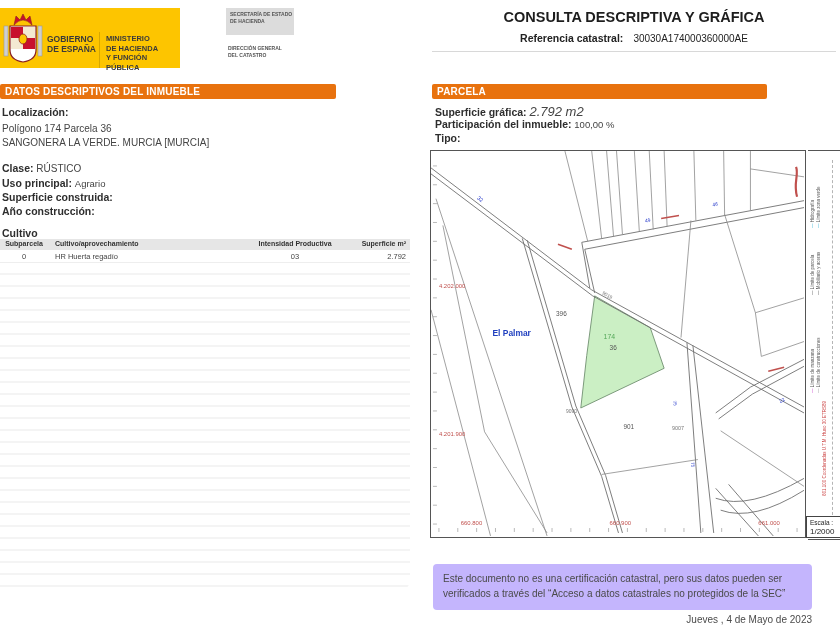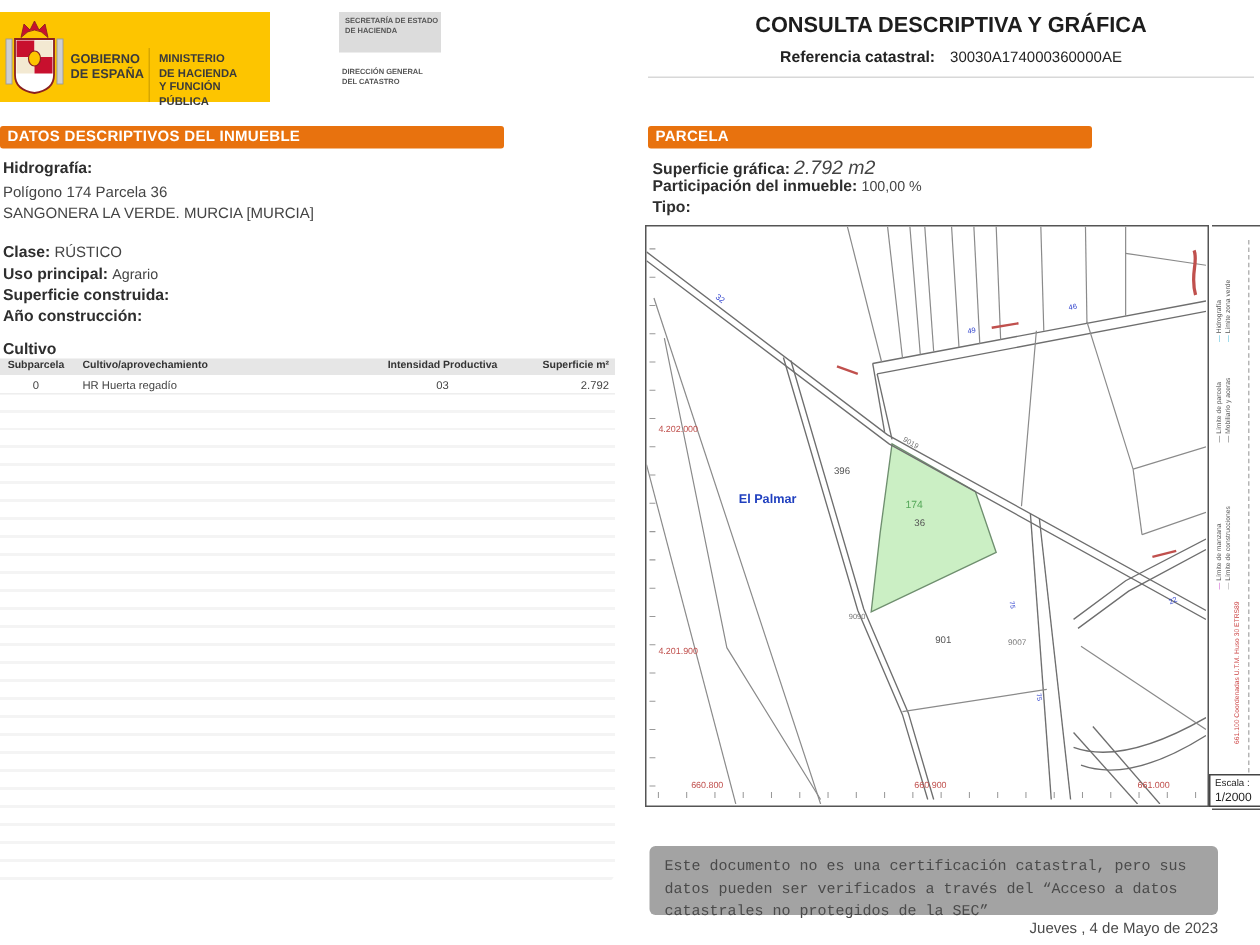--- a/index.html
+++ b/index.html
@@ -17,21 +17,21 @@
   .dir-txt{left:228px;top:45px;font-size:5px;color:#555;line-height:6.5px;font-weight:bold;}
   .title-wrap{left:432px;top:8px;width:404px;text-align:center;border-bottom:1px solid #d8d8d8;padding-bottom:7px;}
   .title-line{font-size:14.5px;font-weight:bold;color:#1d1d1d;line-height:19px;}
   .ref-row{margin-top:5px;font-size:10px;color:#222;}
   .ref-row b{font-size:10.5px;margin-right:10px;}
 
   
   .sec-bar{height:15px;background:#E8720E;border-radius:2px;color:#fff;font-size:10px;font-weight:bold;
            line-height:15px;padding-left:5px;letter-spacing:.2px;box-sizing:border-box;}
   .bar-left{left:0;top:84px;width:336px;}
-  .bar-right{left:432px;top:84px;width:296px;}
+  .bar-right{left:432px;top:84px;width:335px;}
 
   
   .fld{font-size:10px;color:#444;}
   .fld b{color:#2e2e2e;font-size:10.5px;}
   .lbl-b{font-size:10.5px;font-weight:bold;color:#2e2e2e;}
   .tbl-head{left:0;top:239px;width:410px;height:11px;background:#E6E6E6;font-size:7px;font-weight:bold;color:#333;}
   .tbl-row{left:0;top:251px;width:410px;height:11px;font-size:7.5px;color:#444;border-bottom:1px solid #eee;}
   .cell{position:absolute;top:1px;}
   .c1{left:0;width:48px;text-align:center;}
   .c2{left:55px;}
@@ -50,22 +50,22 @@
   .lg-mag::before{color:#C944C9;}
   .lg-gray::before{color:#999;}
   .utm-note{color:#CC4444;font-size:4.5px;}
   .utm-note::before{content:"";}
   .fine-print-strip{left:832px;top:160px;width:1px;height:360px;border-left:1px dashed #b5b5b5;}
   .escala-box{left:806px;top:516px;width:40px;height:22px;background:#fff;border:1px solid #444;z-index:5;
               font-size:6.5px;color:#222;padding:1px 0 0 3px;box-sizing:border-box;line-height:9px;}
   .escala-box .sv{font-size:8px;}
 
   
-  .disclaimer{left:433px;top:564px;width:379px;height:46px;background:#a3a3a3;border-radius:4px;box-sizing:border-box;
-              padding:7px 10px;font-size:10px;color:#4a4a4a;line-height:15px;font-family:Liberation Mono, monospace;}
+  .disclaimer{left:433px;top:564px;width:379px;height:46px;background:#c4b5fd;border-radius:4px;box-sizing:border-box;
+              padding:7px 10px;font-size:10px;color:#4a4a4a;line-height:15px;}
   .datestamp{left:520px;top:614px;width:292px;text-align:right;font-size:10px;color:#4a4a4a;}
 </style>
 </head>
 <body>
 
 <div class="page">
 
   <div class="abs banner">
     <svg class="abs" style="left:2px;top:4px;" width="42" height="52" viewBox="0 0 42 52">
       <rect x="2" y="14" width="4" height="30" fill="#cfcfcf" stroke="#9a9a9a" stroke-width="0.6"></rect>
@@ -102,21 +102,21 @@
   <div class="abs title-wrap">
     <div class="title-line">CONSULTA DESCRIPTIVA Y GRÁFICA</div>
     <div class="ref-row">
       <b>Referencia catastral:</b><span>30030A174000360000AE</span>
     </div>
   </div>
 
   <div class="abs sec-bar bar-left">DATOS DESCRIPTIVOS DEL INMUEBLE</div>
   <div class="abs sec-bar bar-right">PARCELA</div>
 
-  <div class="abs lbl-b" style="left:2px;top:106px;">Hidrografía:</div>
+  <div class="abs lbl-b" style="left:2px;top:106px;">Localización:</div>
   <div class="abs fld" style="left:2px;top:123px;">Polígono 174 Parcela 36</div>
   <div class="abs fld" style="left:2px;top:137px;">SANGONERA LA VERDE. MURCIA [MURCIA]</div>
 
   <div class="abs fld" style="left:2px;top:162px;">
     <b>Clase:</b>
     <span>RÚSTICO</span>
   </div>
   <div class="abs fld" style="left:2px;top:177px;">
     <b>Uso principal:</b>
     <span style="font-size:9.5px;">Agrario</span>

